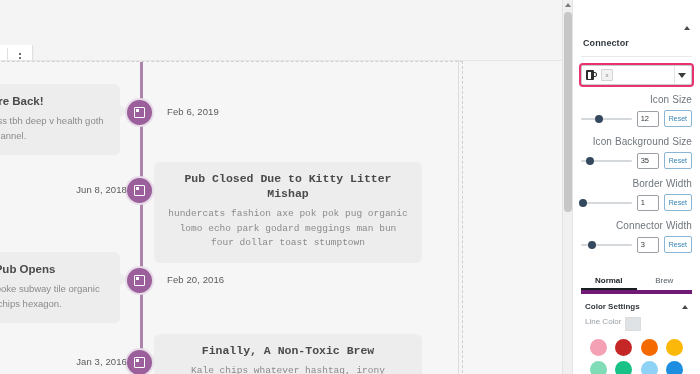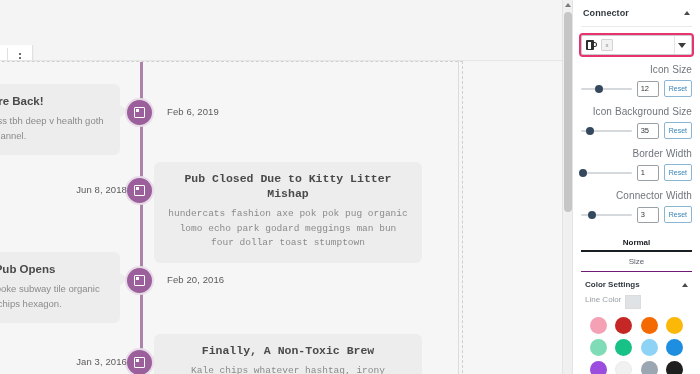--- a/index.html
+++ b/index.html
@@ -71,21 +71,21 @@
   .sb-up{position:absolute;left:0;top:0;width:10px;height:10px;display:flex;align-items:center;justify-content:center;cursor:pointer;}
   .sb-up i{width:0;height:0;border-left:3px solid transparent;border-right:3px solid transparent;border-bottom:4px solid #7a7a7a;}
   .sb-thumb{position:absolute;left:1px;top:12px;width:8px;height:200px;background:#c6c6c6;border-radius:4px;cursor:pointer;}
 
   
   .sidebar{position:absolute;left:572px;top:0;width:128px;height:374px;background:#fff;
     border-left:1px solid #e4e4e4;box-sizing:border-box;padding:0 8px;overflow:hidden;}
 
   .panel-head{display:flex;align-items:center;justify-content:space-between;
     padding:8px 2px 8px 2px;border-bottom:1px solid #eaeaea;cursor:pointer;}
-  .panel-head .ttl{font-size:9px;color:#30373d;font-weight:700;letter-spacing:.1px;}
+  .panel-head .ttl{font-size:9px;color:#30373d;font-weight:700;letter-spacing:.1px;margin-top:30px;}
   .chev{width:0;height:0;border-left:3.5px solid transparent;border-right:3.5px solid transparent;}
   .chev.up{border-bottom:4.5px solid #4a4a4a;}
 
   .hl{outline:2px solid #e8336d;outline-offset:0;}
 
   .select-box{position:relative;margin:8px 0 0;height:20px;border:1px solid #c9ccd0;border-radius:2px;
      background:#fff;display:flex;align-items:center;padding:0 4px;box-sizing:border-box;cursor:pointer;}
   .mugicon{width:11px;height:10px;position:relative;flex:0 0 auto;margin-right:4px;}
   .mugicon .body{position:absolute;left:0;top:0;width:8px;height:10px;background:#2d2d2d;border-radius:1px;}
   .mugicon .body:after{content:"";position:absolute;left:1.5px;top:1.5px;width:3px;height:7px;background:#fff;}
@@ -103,21 +103,21 @@
   .slider .track{position:absolute;left:0;right:0;top:5px;height:2px;background:#d6d9dc;border-radius:1px;}
   .slider .thumb{position:absolute;top:2px;width:8px;height:8px;border-radius:50%;background:#35495e;transform:translateX(-50%);}
   .numbox{width:22px;height:16px;border:1px solid #9aa0a6;border-radius:2px;background:#fff;
      font-size:7.5px;color:#32373c;display:flex;align-items:center;padding-left:3px;box-sizing:border-box;cursor:text;}
   .resetbtn{height:15px;border:1px solid #8ab6d6;border-radius:2px;background:#fff;color:#3582b6;
      font-size:7px;padding:0 4px;display:flex;align-items:center;cursor:pointer;}
 
   .sub-head{display:flex;align-items:center;justify-content:space-between;padding:7px 4px;cursor:pointer;}
   .sub-head .ttl{font-size:8px;color:#30373d;font-weight:700;}
 
-  .tabs{display:flex;border-bottom:1px solid #701a75;margin-top:2px;flex-direction:column;}
+  .tabs{display:flex;border-bottom:4px solid #701a75;margin-top:10px;}
   .tab{flex:1;text-align:center;font-size:8px;padding:5px 0 5px;color:#555d66;cursor:pointer;}
   .tab.active{color:#191e23;font-weight:700;box-shadow:inset 0 -2px 0 #191e23;}
 
   .cs-head{display:flex;align-items:center;justify-content:space-between;padding:8px 4px 6px;cursor:pointer;}
   .cs-head .ttl{font-size:8px;color:#30373d;font-weight:700;}
 
   .line-row{display:flex;gap:4px;padding:0 4px 6px;}
   .line-row .lbl{font-size:8px;color:#9aa0a6;}
   .swatch-current{width:14px;height:12px;background:#e0e3e5;border:1px solid #dcdcdc;cursor:pointer;}
 
@@ -272,21 +272,21 @@
         <span class="numbox">3</span>
         <span class="resetbtn">Reset</span>
       </div>
     </div>
 
     <div style="height:8px"></div>
 
 
     <div class="tabs">
       <span class="tab active">Normal</span>
-      <span class="tab">Size</span>
+      <span class="tab">Brew</span>
     </div>
 
     <div class="cs-head">
       <span class="ttl">Color Settings</span>
       <span class="chev up"></span>
     </div>
 
     <div class="line-row">
       <span class="lbl">Line Color</span>
       <span class="swatch-current" style="background: rgb(224, 227, 229);"></span>

